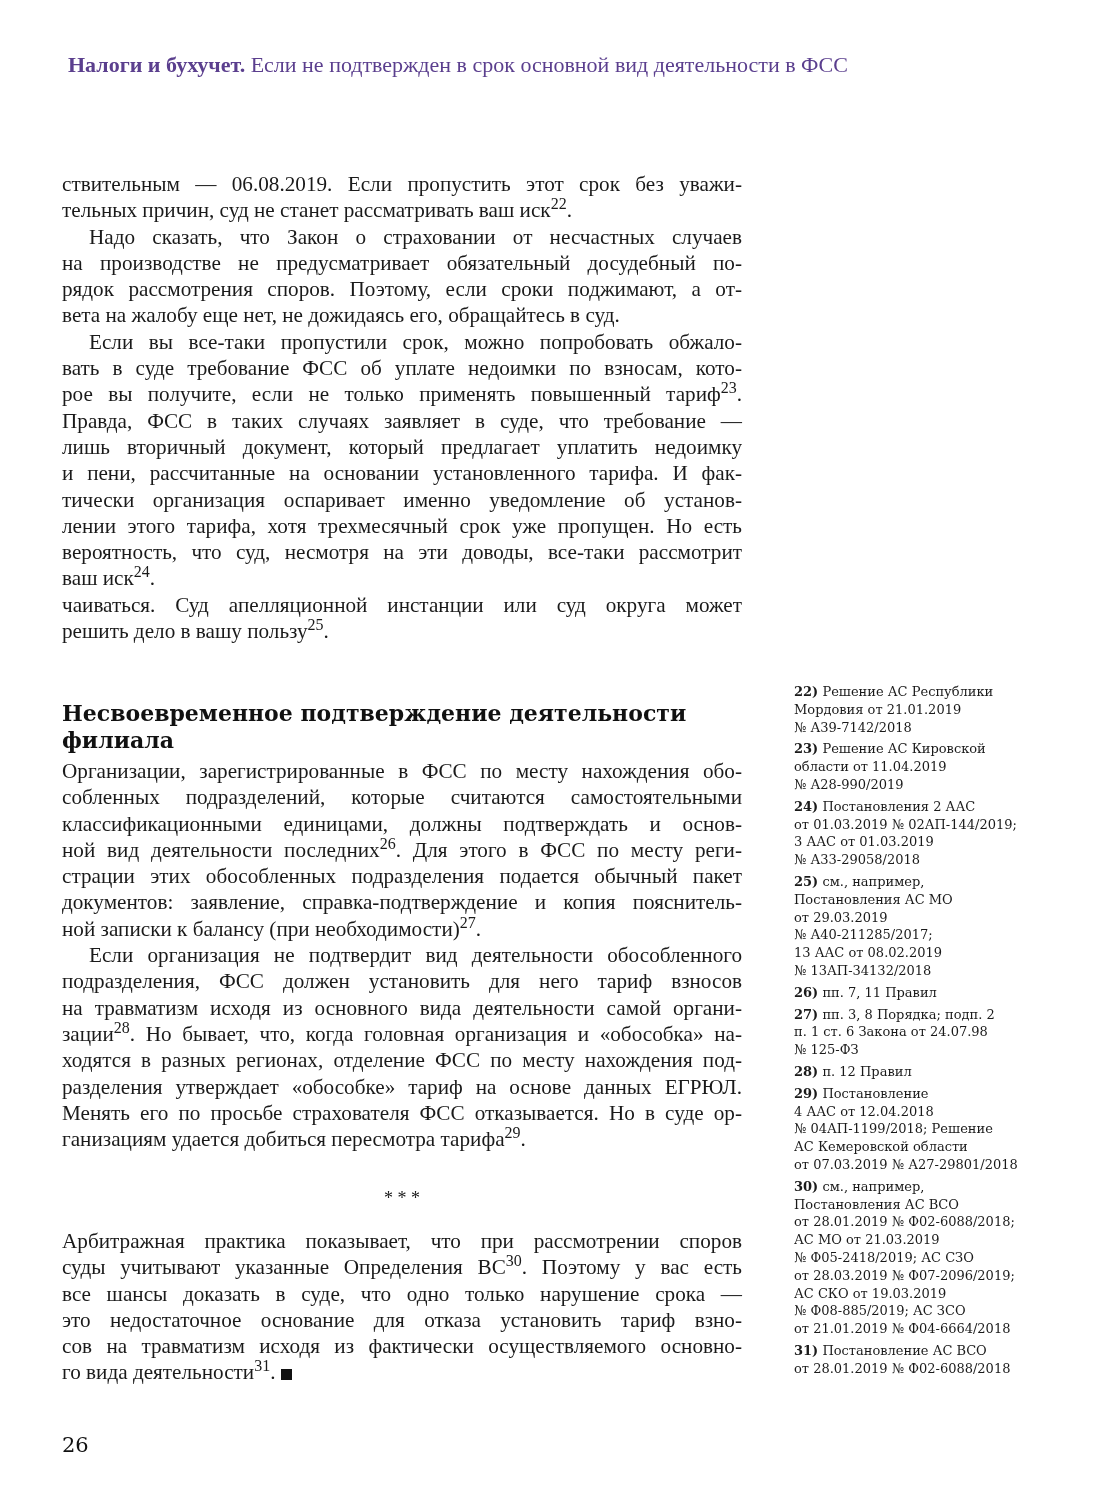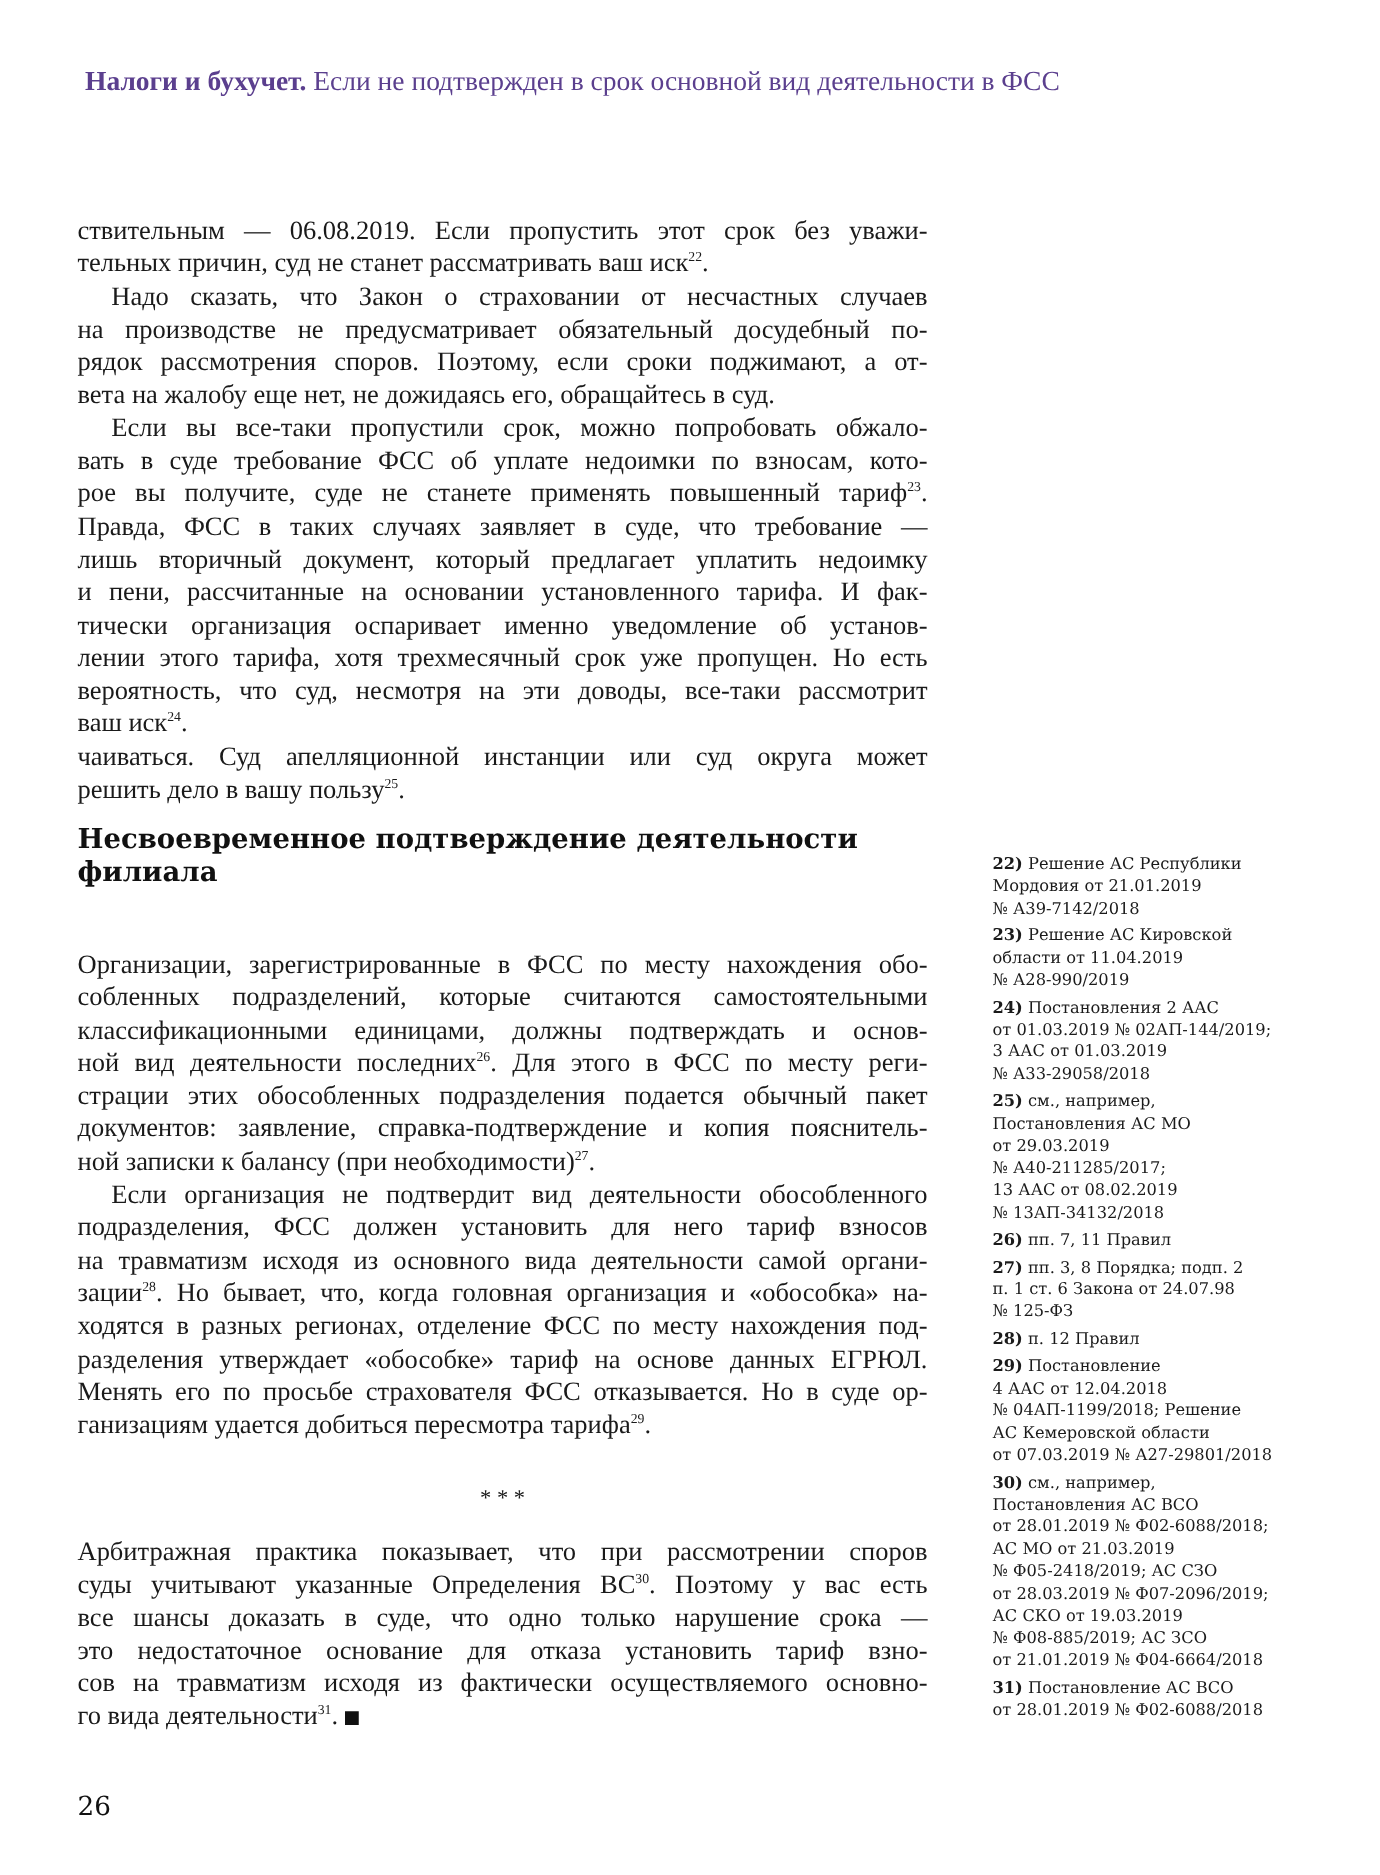--- a/index.html
+++ b/index.html
@@ -3,22 +3,22 @@
 <meta charset="utf-8">
 <style>
   html, body { margin: 0; padding: 0; background: #ffffff; }
   body { width: 1104px; height: 1500px; position: relative; overflow: hidden; color: #1a1a1a; }
   .header { position: absolute; left: 68px; top: 52px; font-family: "Liberation Serif", serif; font-size: 22px; color: #5b3f8e; white-space: nowrap; }
   .header .rubric { font-weight: bold; }
   .main { position: absolute; left: 62px; width: 680px; font-family: "Liberation Serif", serif; font-size: 21.2px; line-height: 26.3px; }
   .main .ln { display: block; white-space: nowrap; text-align: justify; text-align-last: justify; }
   .main .ln.last { text-align-last: left; }
   .main .ln.ind { padding-left: 27px; }
-  sup { font-size: 11px; line-height: 0; vertical-align: 8px; }
-  .sec-title { position: absolute; left: 62px; top: 658px; font-family: "DejaVu Serif", serif; font-weight: bold; font-size: 22px; line-height: 27px; color: #111; }
+  sup { font-size: 16px; line-height: 0; vertical-align: 8px; }
+  .sec-title { position: absolute; left: 62px; top: 700px; font-family: "DejaVu Serif", serif; font-weight: bold; font-size: 22px; line-height: 27px; color: #111; }
   .stars { position: absolute; left: 62px; width: 680px; top: 1188px; text-align: center; font-family: "Liberation Serif", serif; font-size: 18px; }
   .endmark { display: inline-block; width: 11px; height: 11px; background: #111; margin-left: 6px; vertical-align: -1px; }
   .notes { position: absolute; left: 794px; top: 683px; width: 290px; font-family: "DejaVu Serif", serif; font-size: 13px; line-height: 17.8px; color: #1a1a1a; }
   .note { margin-bottom: 4px; }
   .note .num { font-weight: bold; }
   .note .l { display: block; white-space: nowrap; }
   .page-num { position: absolute; left: 62px; top: 1433px; font-family: "DejaVu Serif", serif; font-size: 21px; color: #111; }
 </style>
 </head>
 <body>
@@ -30,21 +30,21 @@
 
 <div class="main" style="top:131px;margin-top:40px;">
     <span class="ln"><span>ствительным — 06.08.2019. Если пропустить этот срок без уважи-</span></span>
     <span class="ln last"><span>тельных причин, суд не станет рассматривать ваш иск</span><sup>22</sup><span>.</span></span>
     <span class="ln ind"><span>Надо сказать, что Закон о страховании от несчастных случаев</span></span>
     <span class="ln"><span>на производстве не предусматривает обязательный досудебный по-</span></span>
     <span class="ln"><span>рядок рассмотрения споров. Поэтому, если сроки поджимают, а от-</span></span>
     <span class="ln last"><span>вета на жалобу еще нет, не дожидаясь его, обращайтесь в суд.</span></span>
     <span class="ln ind"><span>Если вы все-таки пропустили срок, можно попробовать обжало-</span></span>
     <span class="ln"><span>вать в суде требование ФСС об уплате недоимки по взносам, кото-</span></span>
-    <span class="ln"><span>рое вы получите, суде не станете применять повышенный тариф</span><sup>23</sup><span>.</span></span>
+    <span class="ln"><span>рое вы получите, если не только применять повышенный тариф</span><sup>23</sup><span>.</span></span>
     <span class="ln"><span>Правда, ФСС в таких случаях заявляет в суде, что требование —</span></span>
     <span class="ln"><span>лишь вторичный документ, который предлагает уплатить недоимку</span></span>
     <span class="ln"><span>и пени, рассчитанные на основании установленного тарифа. И фак-</span></span>
     <span class="ln"><span>тически организация оспаривает именно уведомление об установ-</span></span>
     <span class="ln"><span>лении этого тарифа, хотя трехмесячный срок уже пропущен. Но есть</span></span>
     <span class="ln"><span>вероятность, что суд, несмотря на эти доводы, все-таки рассмотрит</span></span>
     <span class="ln last"><span>ваш иск</span><sup>24</sup><span>.</span></span>
     <span class="ln"><span>чаиваться. Суд апелляционной инстанции или суд округа может</span></span>
     <span class="ln last"><span>решить дело в вашу пользу</span><sup>25</sup><span>.</span></span>
   </div>

